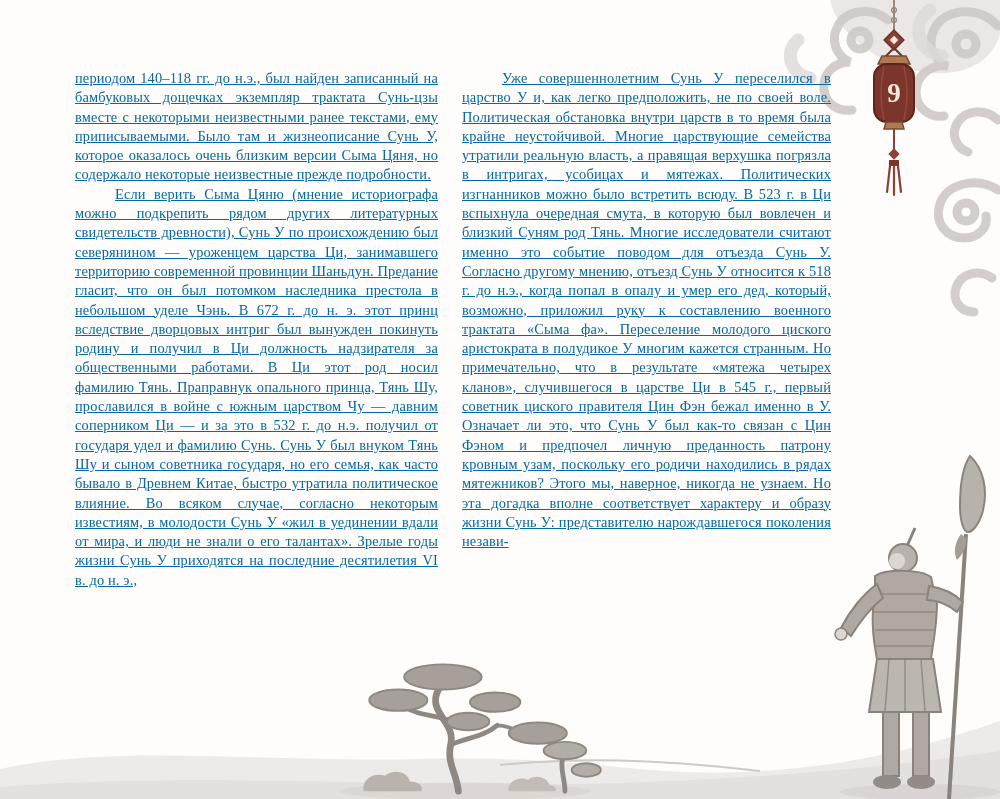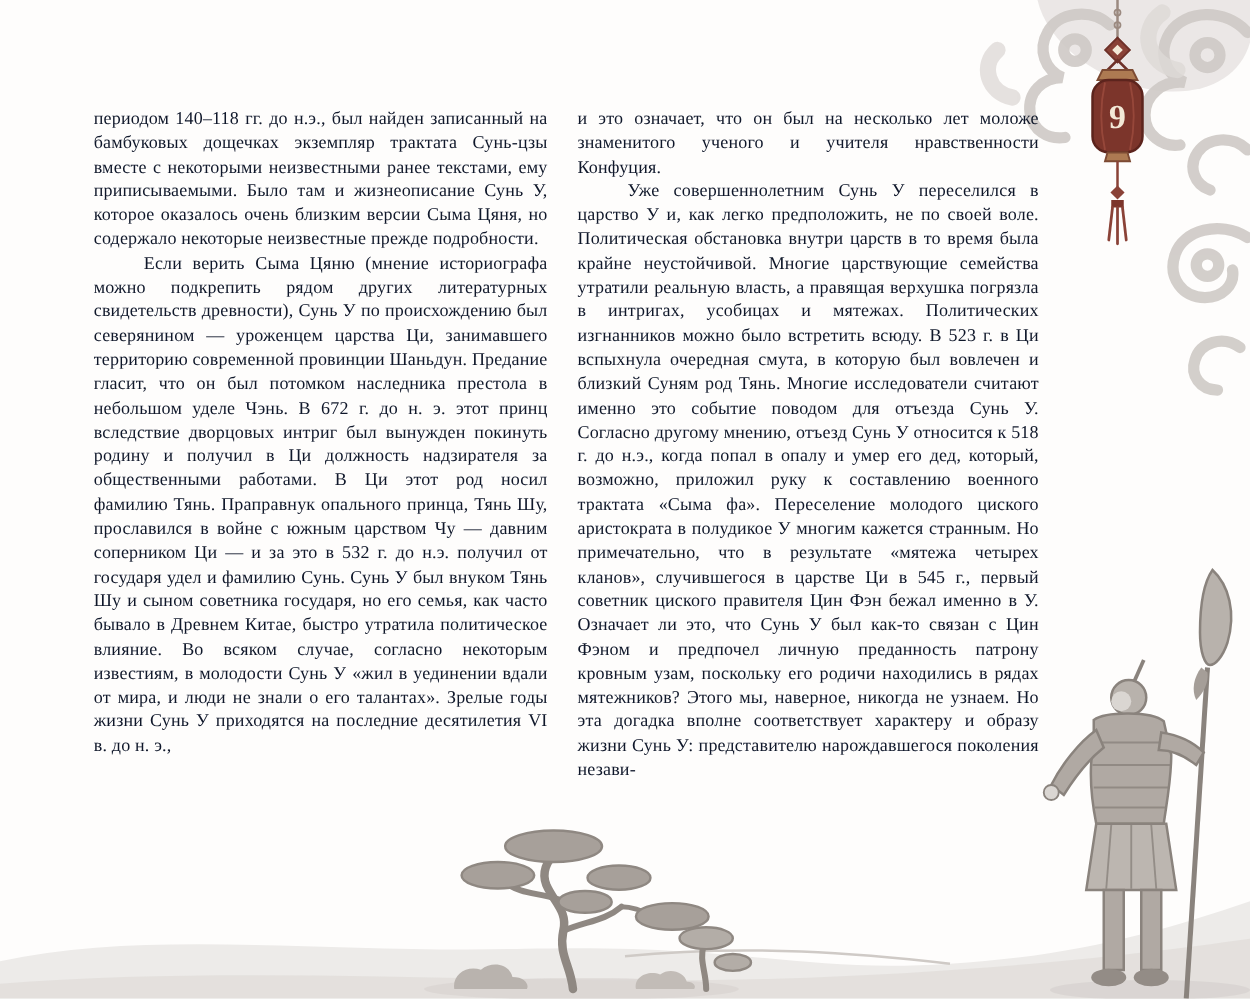--- a/index.html
+++ b/index.html
@@ -4,23 +4,23 @@
 <style>
   html,body{margin:0;padding:0;}
   body{
     width:1000px;height:799px;position:relative;overflow:hidden;
     background:#fefdfc;
     font-family:"Liberation Serif","DejaVu Serif",serif;
   }
   .page{position:absolute;inset:0;}
   
   .col{
-    position:absolute;top:86px;z-index:5;
+    position:absolute;top:69px;z-index:5;
     font-size:14.4px;line-height:19.3px;letter-spacing:0.15px;
-    color:#0f172a;text-align:justify;hyphens:auto;
+    color:#0369a1;text-align:justify;hyphens:auto;text-decoration:underline;
   }
   .col-left{left:75px;width:363px;}
   .col-right{left:462px;width:369px;}
   .col p{margin:0;}
   .col p.indent{text-indent:40px;}
   
   .deco{position:absolute;z-index:1;pointer-events:none;}
   .clouds{top:0;right:0;}
   .lantern{top:0;left:866px;z-index:3;}
   .hills{left:0;bottom:0;}
@@ -136,17 +136,16 @@
       <ellipse cx="96" cy="328" rx="14" ry="7" fill="#938c86"></ellipse>
     </g>
   </svg>
 
   <div class="col col-left">
     <p>периодом 140–118 гг. до н.э., был найден записанный на бамбуковых дощечках экземпляр трактата Сунь-цзы вместе с некоторыми неизвестными ранее текстами, ему приписываемыми. Было там и жизнеописание Сунь У, которое оказалось очень близким версии Сыма Цяня, но содержало некоторые неизвестные прежде подробности.</p>
     <p class="indent">Если верить Сыма Цяню (мнение историографа можно подкрепить рядом других литературных свидетельств древности), Сунь У по происхождению был северянином — уроженцем царства Ци, занимавшего территорию современной провинции Шаньдун. Предание гласит, что он был потомком наследника престола в небольшом уделе Чэнь. В 672 г. до н. э. этот принц вследствие дворцовых интриг был вынужден покинуть родину и получил в Ци должность надзирателя за общественными работами. В Ци этот род носил фамилию Тянь. Праправнук опального принца, Тянь Шу, прославился в войне с южным царством Чу — давним соперником Ци — и за это в 532 г. до н.э. получил от государя удел и фамилию Сунь. Сунь У был внуком Тянь Шу и сыном советника государя, но его семья, как часто бывало в Древнем Китае, быстро утратила политическое влияние. Во всяком случае, согласно некоторым известиям, в молодости Сунь У «жил в уединении вдали от мира, и люди не знали о его талантах». Зрелые годы жизни Сунь У приходятся на последние десятилетия VI в. до н. э.,</p>
   </div>
 
   <div class="col col-right">
-    <p>и это означает, что он был на несколько лет моложе знаменитого ученого и учителя нравственности Конфуция.</p>
     <p class="indent">Уже совершеннолетним Сунь У переселился в царство У и, как легко предположить, не по своей воле. Политическая обстановка внутри царств в то время была крайне неустойчивой. Многие царствующие семейства утратили реальную власть, а правящая верхушка погрязла в интригах, усобицах и мятежах. Политических изгнанников можно было встретить всюду. В 523 г. в Ци вспыхнула очередная смута, в которую был вовлечен и близкий Суням род Тянь. Многие исследователи считают именно это событие поводом для отъезда Сунь У. Согласно другому мнению, отъезд Сунь У относится к 518 г. до н.э., когда попал в опалу и умер его дед, который, возможно, приложил руку к составлению военного трактата «Сыма фа». Переселение молодого циского аристократа в полудикое У многим кажется странным. Но примечательно, что в результате «мятежа четырех кланов», случившегося в царстве Ци в 545 г., первый советник циского правителя Цин Фэн бежал именно в У. Означает ли это, что Сунь У был как-то связан с Цин Фэном и предпочел личную преданность патрону кровным узам, поскольку его родичи находились в рядах мятежников? Этого мы, наверное, никогда не узнаем. Но эта догадка вполне соответствует характеру и образу жизни Сунь У: представителю нарождавшегося поколения незави-</p>
   </div>
 
 </div>
 
 </body></html>

